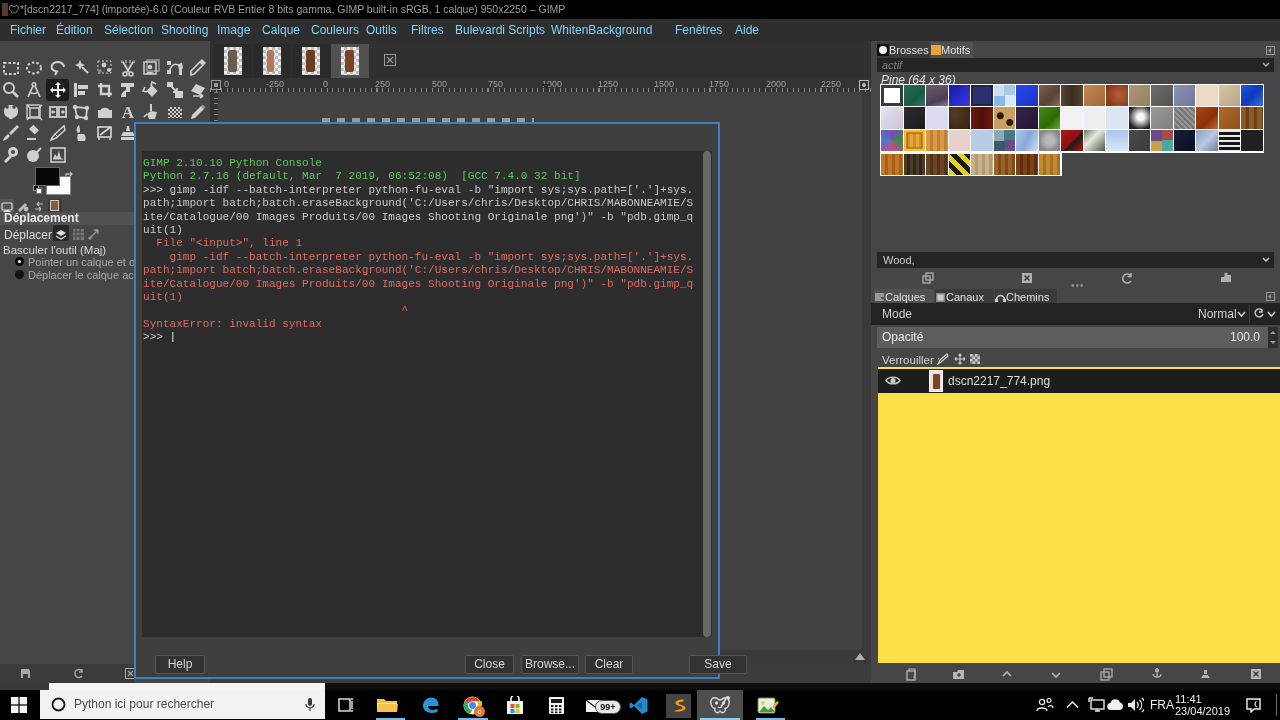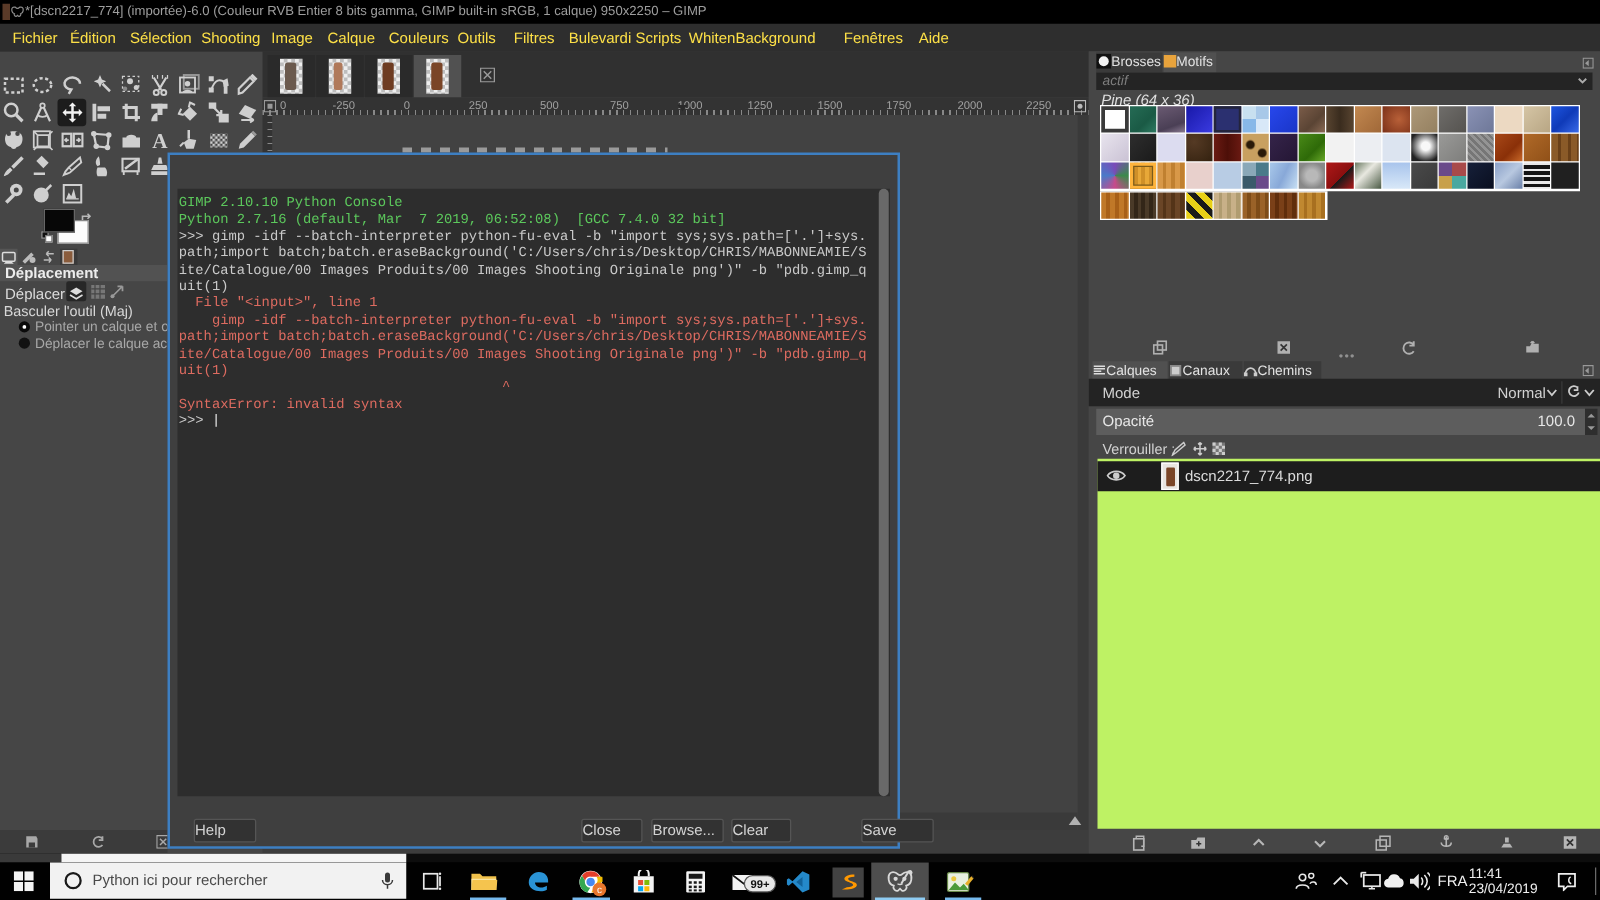--- a/index.html
+++ b/index.html
@@ -1,40 +1,40 @@
 <!DOCTYPE html>
 <html><head><meta charset="utf-8">
 <style>
 * { margin:0; padding:0; box-sizing:border-box; }
 html,body { width:1280px; height:720px; overflow:hidden; background:#000; }
 body { font-family:"Liberation Sans", sans-serif; position:relative; }
 .abs { position:absolute; }
 
 #titlebar { left:0; top:0; width:1280px; height:19px; background:#000; color:#9e9e9e; font-size:10.5px; line-height:19px; }
 #titlebar .txt { position:absolute; left:20px; top:0; }
-#menubar { left:0; top:19px; width:1280px; height:22px; background:#2e2e2e; color:#fde047; font-size:12px; }
+#menubar { left:0; top:19px; width:1280px; height:22px; background:#2e2e2e; color:#7dd3fc; font-size:12px; }
 #menubar span { position:absolute; top:4px; }
 #mainarea { left:0; top:41px; width:1280px; height:642px; background:#464646; }
 
 #tabstrip { left:210px; top:0px; width:661px; height:37px; background:#303030; }
 #hruler { left:210px; top:37px; width:661px; height:14px; background:#333333; color:#a8a8a8; font-size:9px; }
 #vruler { left:210px; top:51px; width:8px; height:572px; background:#333333; }
 #canvas { left:218px; top:51px; width:644px; height:572px; background:#424242; }
 #vscroll { left:862px; top:51px; width:9px; height:572px; background:#3a3a3a; }
 #hscroll { left:210px; top:609px; width:652px; height:14px; background:#3a3a3a; }
 #statusb { left:210px; top:623px; width:661px; height:19px; background:#3d3d3d; }
 
 #dialog { left:134px; top:122px; width:586px; height:557px; background:#3f3f3f; border:2px solid #3d7fc2; z-index:50; }
 #dtitle { left:0; top:0; width:582px; height:25px; background:#ffffff; }
 #dtitle .t { position:absolute; left:23px; top:5px; font-size:12px; color:#1a1a1a; }
 #console { left:6px; top:27px; width:570px; height:486px; background:#2d2d2d; }
 #console pre { font-family:"Liberation Mono", monospace; font-size:11.05px; line-height:13.4px; position:absolute; left:1px; top:6px; letter-spacing:0px; }
 .cg { color:#5cc85c; } .cw { color:#c9c9c9; } .cr { color:#dd6b60; }
 #cscroll { position:absolute; right:1px; top:0px; width:8px; height:486px; background:#696969; border-radius:4px; }
-.dbtn { position:absolute; height:19px; background:#323232; border:1px solid #555; border-radius:2px; color:#d4d4d4; font-size:12px; text-align:left; line-height:17px; }
+.dbtn { position:absolute; height:19px; background:#323232; border:1px solid #555; border-radius:2px; color:#d4d4d4; font-size:12px; text-align:center; line-height:17px; }
 
 #toolbox svg.ti { position:absolute; }
 #movebg { left:46px; top:38px; width:23px; height:22px; background:#1c1c1c; border-radius:3px; }
 #swB { left:35px; top:126px; width:25px; height:19px; background:#070707; border:1px solid #666; z-index:2; }
 #swW { left:46px; top:135px; width:25px; height:19px; background:#fcfcfc; border:1px solid #888; }
 #toHdr { left:0; top:171px; width:134px; height:13px; background:#525252; color:#ececec; font-size:12px; font-weight:bold; line-height:13px; }
 .toTab { position:absolute; top:158px; width:14px; height:13px; }
 #toFoot { left:0; top:623px; width:134px; height:19px; background:#3b3b3b; }
 .raddot { position:absolute; width:9px; height:9px; border-radius:50%; background:#111; }
 
@@ -55,21 +55,21 @@
 .dtab { position:absolute; height:16px; background:#3a3a3a; color:#e2e2e2; font-size:11px; line-height:16px; }
 .dtab.on { background:#505050; }
 .drow { position:absolute; left:6px; width:397px; height:14px; background:#242424; color:#b9b9b9; }
 #pgrid1 { position:absolute; left:9px; top:43px; width:383.5px; height:68.9px; background:#fff; padding:1px;
   display:grid; grid-template-columns:repeat(17, 21.5px); grid-auto-rows:21.3px; gap:1px; }
 #pgrid2 { position:absolute; left:9px; top:112px; width:181.5px; height:23.3px; background:#fff; padding:1px;
   display:grid; grid-template-columns:repeat(8, 21.5px); grid-auto-rows:21.3px; gap:1px; }
 #pgrid1 b, #pgrid2 b { display:block; }
 .lmode { position:absolute; left:0px; top:262px; width:409px; height:22px; background:#232323; }
 .lopac { position:absolute; left:6px; top:286px; width:391px; height:21px; background:#5d5d5d; }
-.llist { position:absolute; left:7px; top:326px; width:402px; height:296px; background:#bef264; }
+.llist { position:absolute; left:7px; top:326px; width:402px; height:296px; background:#fde047; }
 .lrow  { position:absolute; left:0px; top:2px; width:402px; height:24px; background:#1d1d1d; color:#dcdcdc; }
 #dockfoot { position:absolute; left:0px; top:627px; width:402px; height:16px; }
 
 #taskbar svg, #taskbar .tbi { position:absolute; }
 #search { position:absolute; left:40px; top:0; width:285px; height:29px; background:#f2f2f2; }
 .blueline { position:absolute; bottom:0; height:2px; background:#76b9ed; }
 .tray { color:#f0f0f0; font-size:11px; }
 
 #dock { left:871px; top:0px; width:409px; height:642px; background:#464646; }
 
@@ -460,20 +460,23 @@
     <div id="pgrid2">
       <b style="background:repeating-linear-gradient(90deg,#c07828 0 4px,#a86018 4px 7px)"></b>
         <b style="background:repeating-linear-gradient(90deg,#4a3a28 0 3px,#332618 3px 6px)"></b>
         <b style="background:repeating-linear-gradient(90deg,#6a4526 0 4px,#543418 4px 7px)"></b>
         <b style="background:repeating-linear-gradient(45deg,#e8d018 0 5px,#1a1a1a 5px 10px)"></b>
         <b style="background:repeating-linear-gradient(90deg,#c8b088 0 4px,#b09c70 4px 7px)"></b>
         <b style="background:repeating-linear-gradient(90deg,#9a6228 0 4px,#7e4c18 4px 7px)"></b>
         <b style="background:repeating-linear-gradient(90deg,#7a4018 0 4px,#602e0c 4px 7px)"></b>
         <b style="background:repeating-linear-gradient(90deg,#c08830 0 4px,#a87020 4px 7px)"></b>
     </div>
+    <div class="drow" style="top:211px;height:16px;line-height:16px"><span style="padding-left:6px;color:#cccccc">Wood,</span><svg style="position:absolute;right:4px;top:5px" width="8" height="6" viewBox="0 0 8 6">
+          <path d="M1 1l3 3 3-3" stroke="#ccc" stroke-width="1.5" fill="none"></path>
+        </svg></div>
     <svg style="position:absolute;left:51px;top:231px" width="12" height="12" viewBox="0 0 12 12">
         <rect x="4" y="1" width="7" height="7" fill="none" stroke="#b0b0b0" stroke-width="1.3"></rect>
         <rect x="1" y="4" width="7" height="7" fill="none" stroke="#b0b0b0" stroke-width="1.3"></rect>
       </svg>
     <svg style="position:absolute;left:150px;top:231px" width="12" height="12" viewBox="0 0 12 12">
         <rect x="1" y="1" width="10" height="10" fill="#b0b0b0"></rect>
         <path d="M3.5 3.5l5 5M8.5 3.5l-5 5" stroke="#353535" stroke-width="1.4"></path>
       </svg>
     <svg style="position:absolute;left:250px;top:231px" width="12" height="12" viewBox="0 0 12 12">
         <path d="M10 4A4.5 4.5 0 1 0 10 9M10 1v3.5H6.5" fill="none" stroke="#b0b0b0" stroke-width="1.5"></path>

